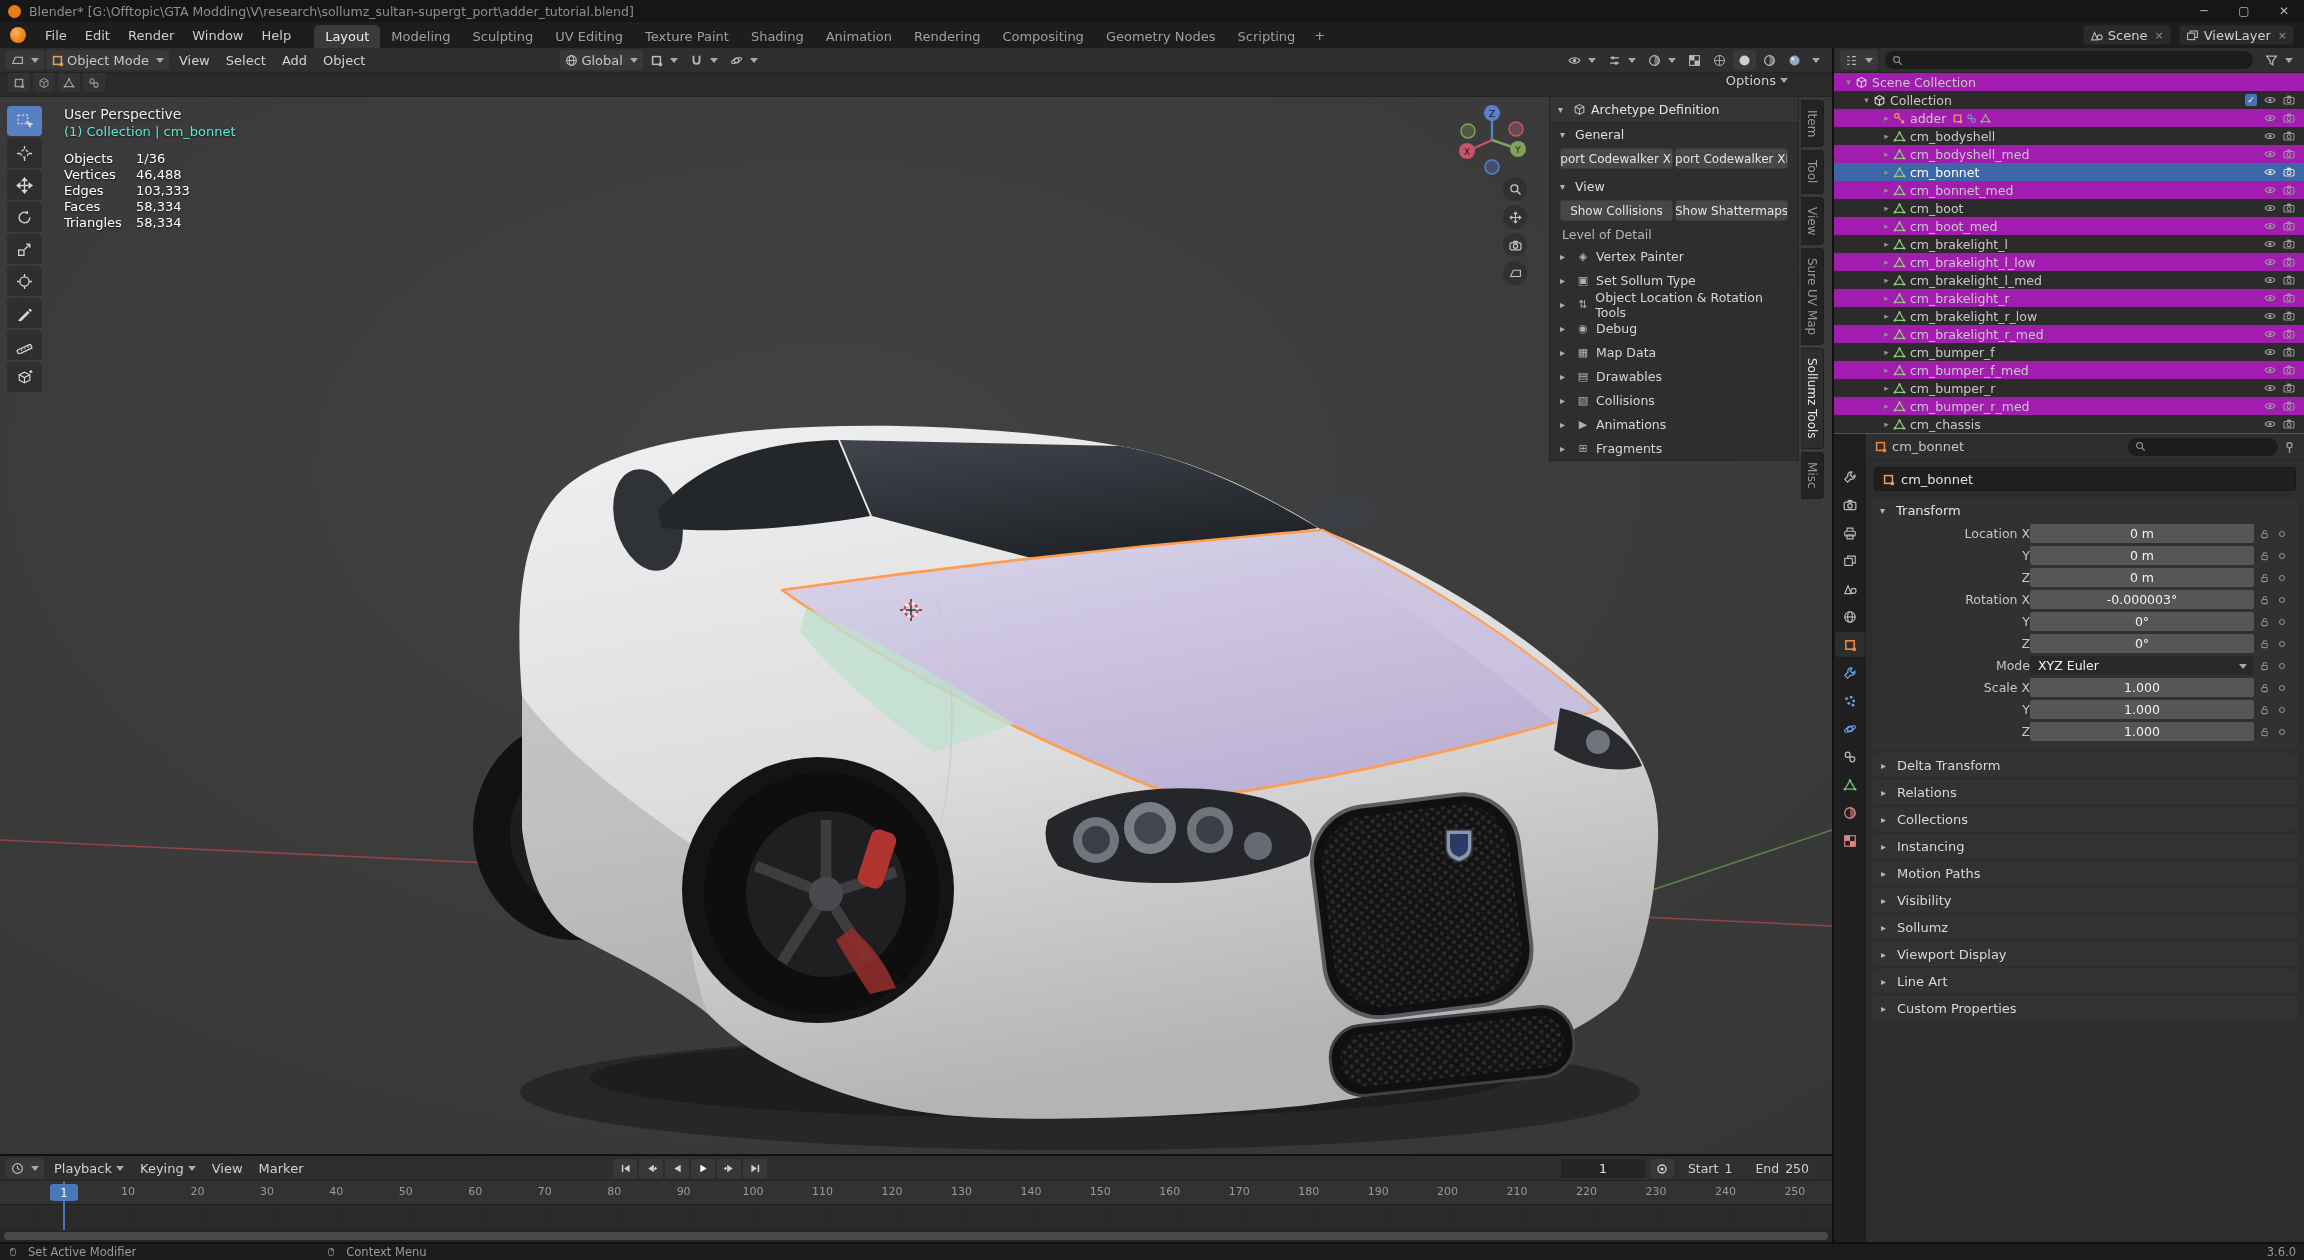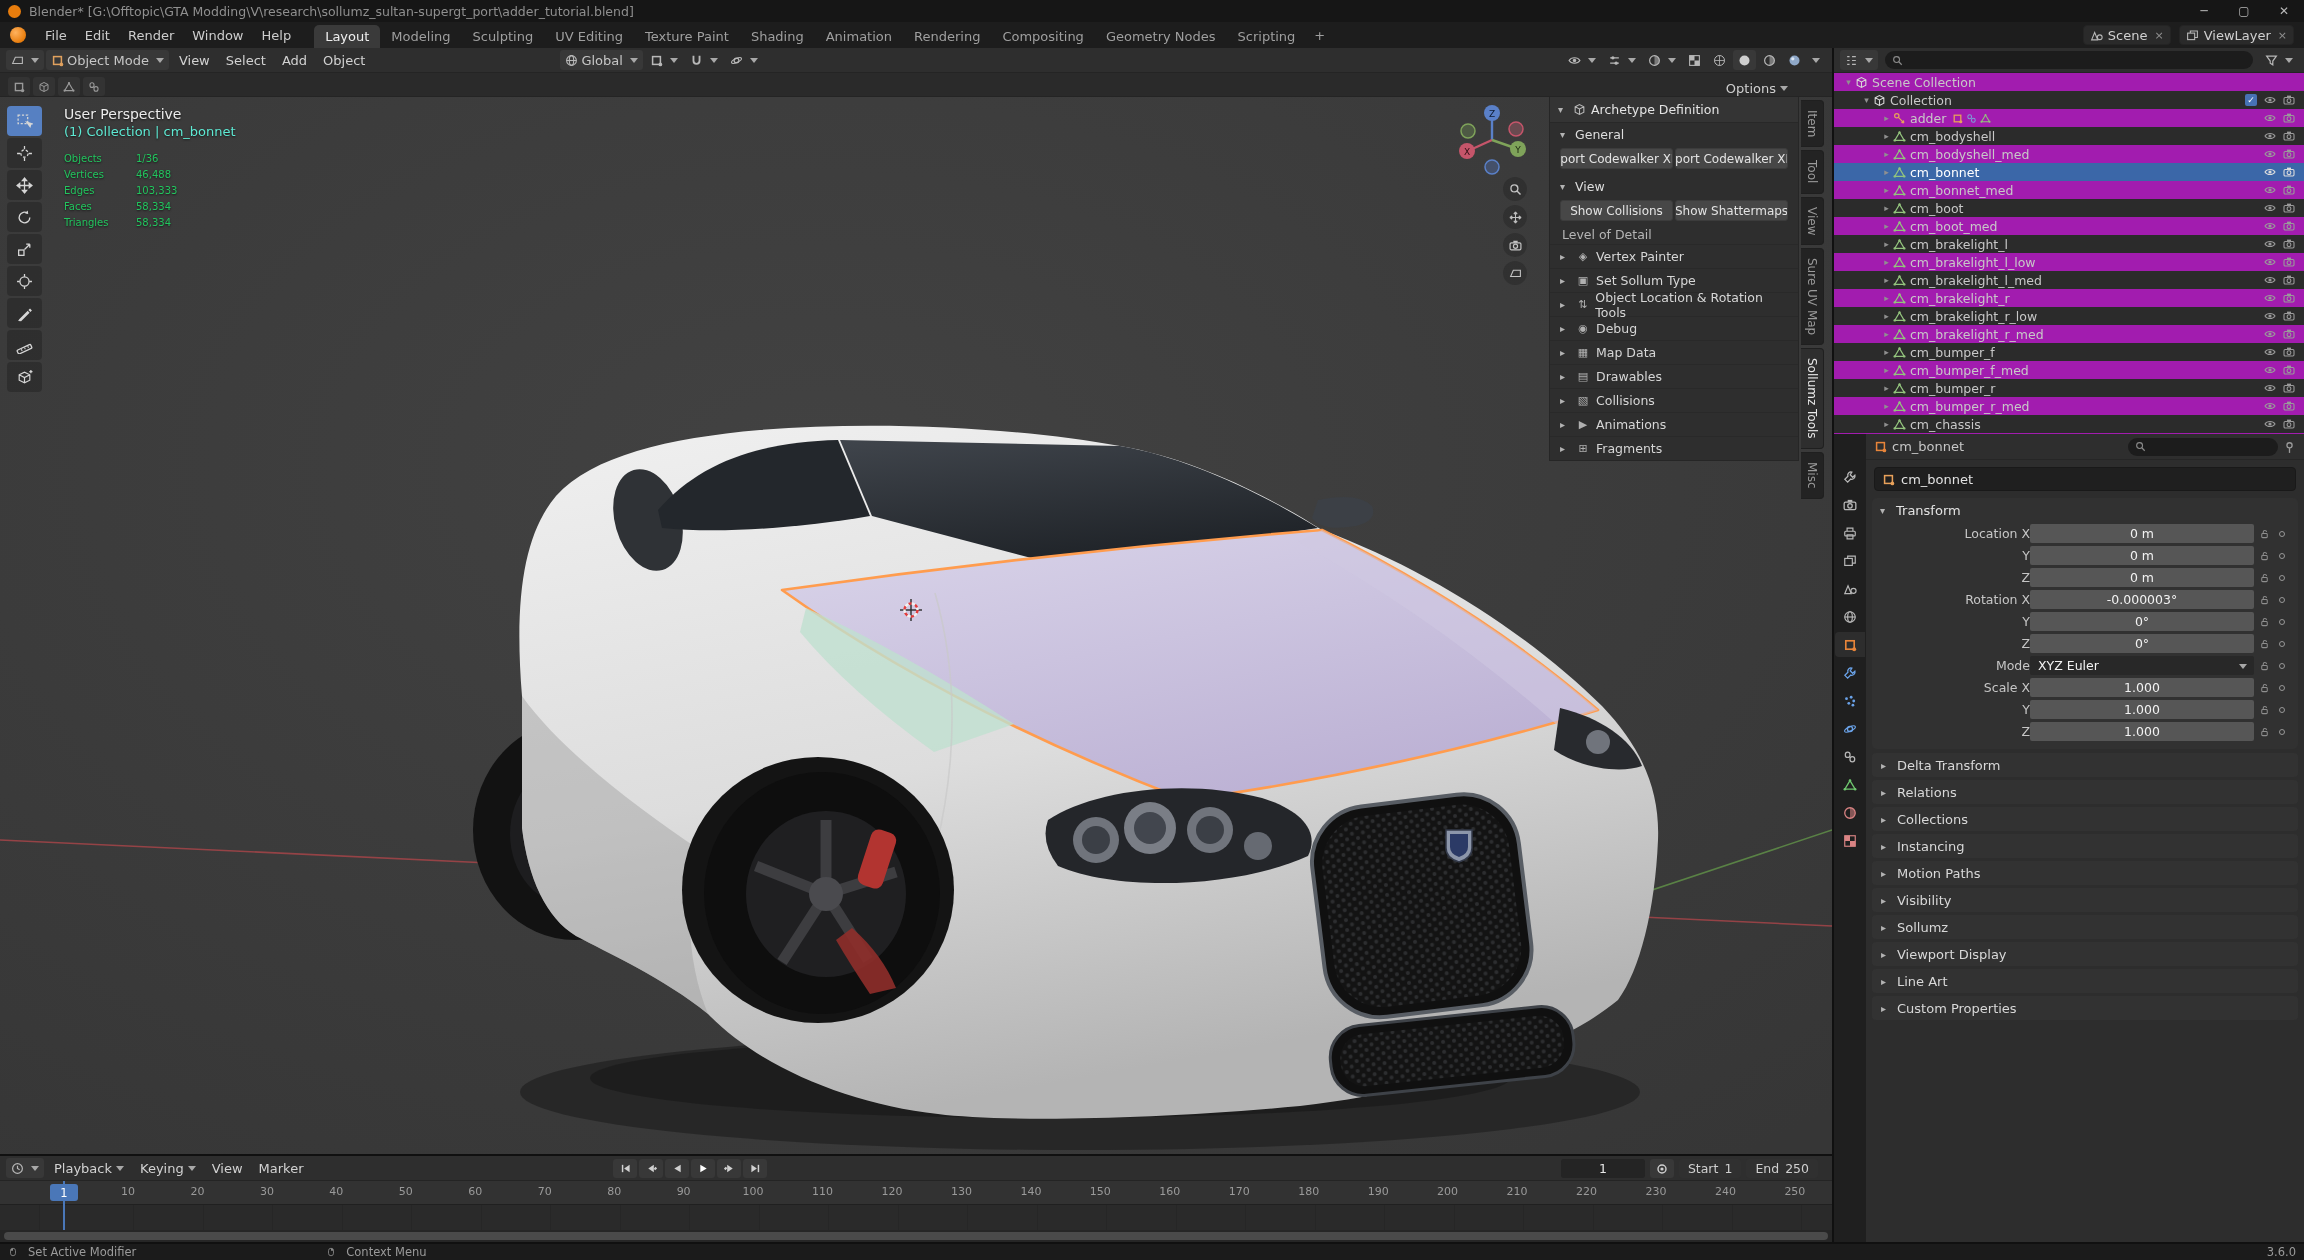--- a/index.html
+++ b/index.html
@@ -28,35 +28,35 @@
   .editor{position:absolute;overflow:hidden}
   #viewport{left:0;top:48px;width:1832px;height:1106px;background:#3a3a3a}
   #outliner{left:1834px;top:48px;width:470px;height:452px;background:#a21caf}
   #properties{left:1834px;top:434px;width:470px;height:808px;background:#2d2d2d}
   #timeline{left:0;top:1156px;width:1832px;height:86px;background:#262626}
   .ed-head{height:25px;background:#2e2e2e;border-bottom:1px solid #242424;display:flex;align-items:center;padding:0 6px;gap:2px;position:relative;z-index:5}
   .hbtn{height:20px;display:flex;align-items:center;padding:0 5px;border-radius:3px;gap:3px}
   .hbtn.boxed{background: #383838}
   .hmenu{padding:3px 8px;color:#d2d2d2}
   
-  .vp-head2{height:24px;background:#2a2a2a;border-bottom:1px solid #242424;display:flex;align-items:flex-end;padding:0 8px;position:relative;z-index:5}
+  .vp-head2{height:24px;background:#2a2a2a;border-bottom:1px solid #242424;display:flex;align-items:flex-start;padding:0 8px;position:relative;z-index:5}
   .ts-btn{width:22px;height:19px;background:#333333;border-radius:3px;margin-right:3px;display:flex;align-items:center;justify-content:center}
   .opt{margin-left:auto;margin-right:36px;display:flex;align-items:center;color:#cfcfcf}
   
   #scene{position:absolute;left:0;top:0;z-index:1}
   
   #toolbar{position:absolute;left:7px;top:58px;z-index:4;display:flex;flex-direction:column;gap:2px}
   .tool{width:35px;height:30px;background:rgba(46,46,46,.9);border-radius:4px;display:flex;align-items:center;justify-content:center}
   .tool svg{width:17px;height:17px;color:#d6d6d6}
   .tool.active{background:#5680c2}
   
   #vp-stats{position:absolute;left:64px;top:58px;z-index:3;text-shadow:0 1px 2px rgba(0,0,0,.65)}
   #vp-stats .t1{font-size:14px;color:#ececec;margin-bottom:2px}
   #vp-stats .t2{font-size:13px;color:#5eead4;margin-bottom:12px}
-  .statrow{display:flex;font-size:10px;color:#22c55e;line-height:16px}
+  .statrow{display:flex;font-size:13px;color:#ffffff;line-height:16px}
   .statrow .sl{width:72px}
   
   #gizmo{position:absolute;left:1454px;top:54px;z-index:4}
   .navbtn{position:absolute;left:1503px;z-index:4;width:24px;height:24px;border-radius:50%;background:rgba(40,40,40,.55);display:flex;align-items:center;justify-content:center}
   .navbtn svg{width:13px;height:13px;color:#c4c4c4}
   
   #sidebar{position:absolute;left:1549px;top:48px;width:250px;z-index:4;background:#2e2e2e;border:1px solid #262626;font-size:12.5px}
   .sp-head{height:26px;display:flex;align-items:center;gap:5px;padding:0 8px;background:#343434;color:#e4e4e4;border-bottom:1px solid #282828}
   .sp-sub{height:23px;display:flex;align-items:center;gap:5px;padding:0 10px;color:#dedede}
   .btnrow{display:grid;grid-template-columns:1fr 1fr;gap:2px;margin:2px 10px 6px 10px}

